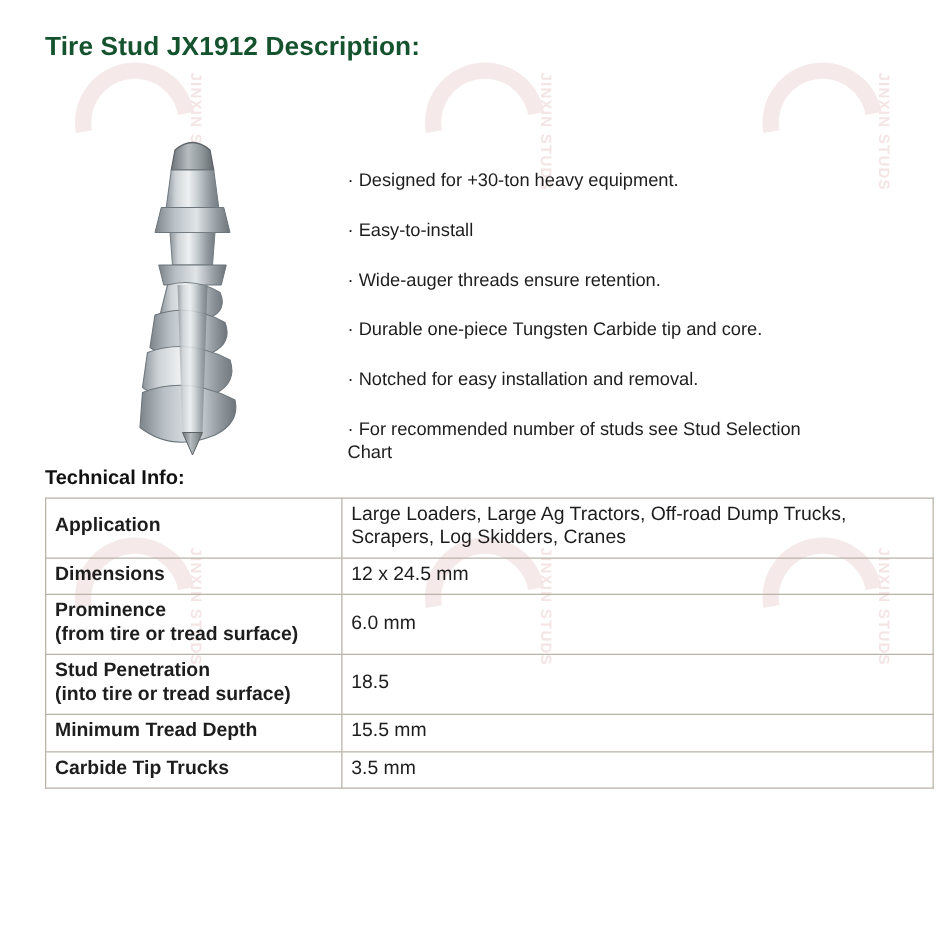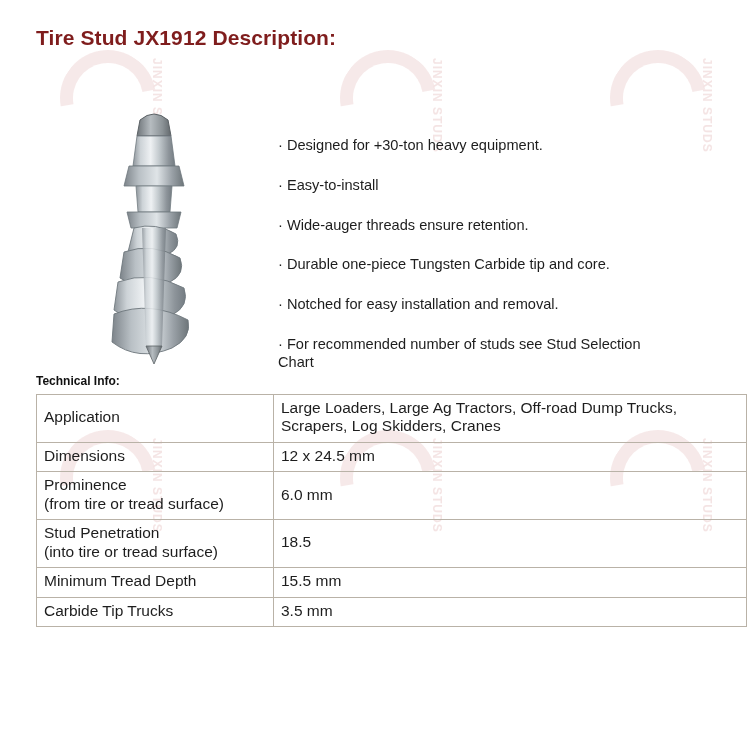--- a/index.html
+++ b/index.html
@@ -56,21 +56,21 @@
   .page {
     position: relative;
     z-index: 2;
     padding: 26px 34px 0 36px;
     box-sizing: border-box;
   }
 
   .title {
     font-size: 21px;
     font-weight: bold;
-    color: #7f1d1d;
+    color: #14532d;
     margin: 0 0 10px 0;
     letter-spacing: 0.1px;
   }
 
   .top-section {
     display: flex;
     align-items: flex-end;
     height: 312px;
   }
 
@@ -93,41 +93,41 @@
   .feature {
     font-size: 14.6px;
     line-height: 1.28;
     color: #1d1d1d;
     margin-bottom: 21px;
     max-width: 400px;
   }
   .feature:last-child { margin-bottom: 0; }
 
   .tech-title {
-    font-size: 12px;
+    font-size: 16px;
     font-weight: bold;
     color: #111111;
     margin: 2px 0 6px 0;
   }
 
   table.tech {
     border-collapse: collapse;
     width: 682px;
     table-layout: fixed;
     background: transparent;
   }
   table.tech td {
     border: 1px solid #b9b2a7;
     padding: 4px 7px 6px 7px;
     font-size: 15.5px;
     color: #1d1d1d;
     vertical-align: middle;
     line-height: 1.19;
   }
-  table.tech td.label { width: 222px; }
+  table.tech td.label { width: 222px; font-weight: bold; }
   table.tech td.value { width: 458px; }
 
   .stud-svg { display: block; }
 </style>
 </head>
 <body>
 
 <div class="wm wm1">
   <div class="ring"></div>
   <div class="wm-text">JINXIN STUDS</div>

